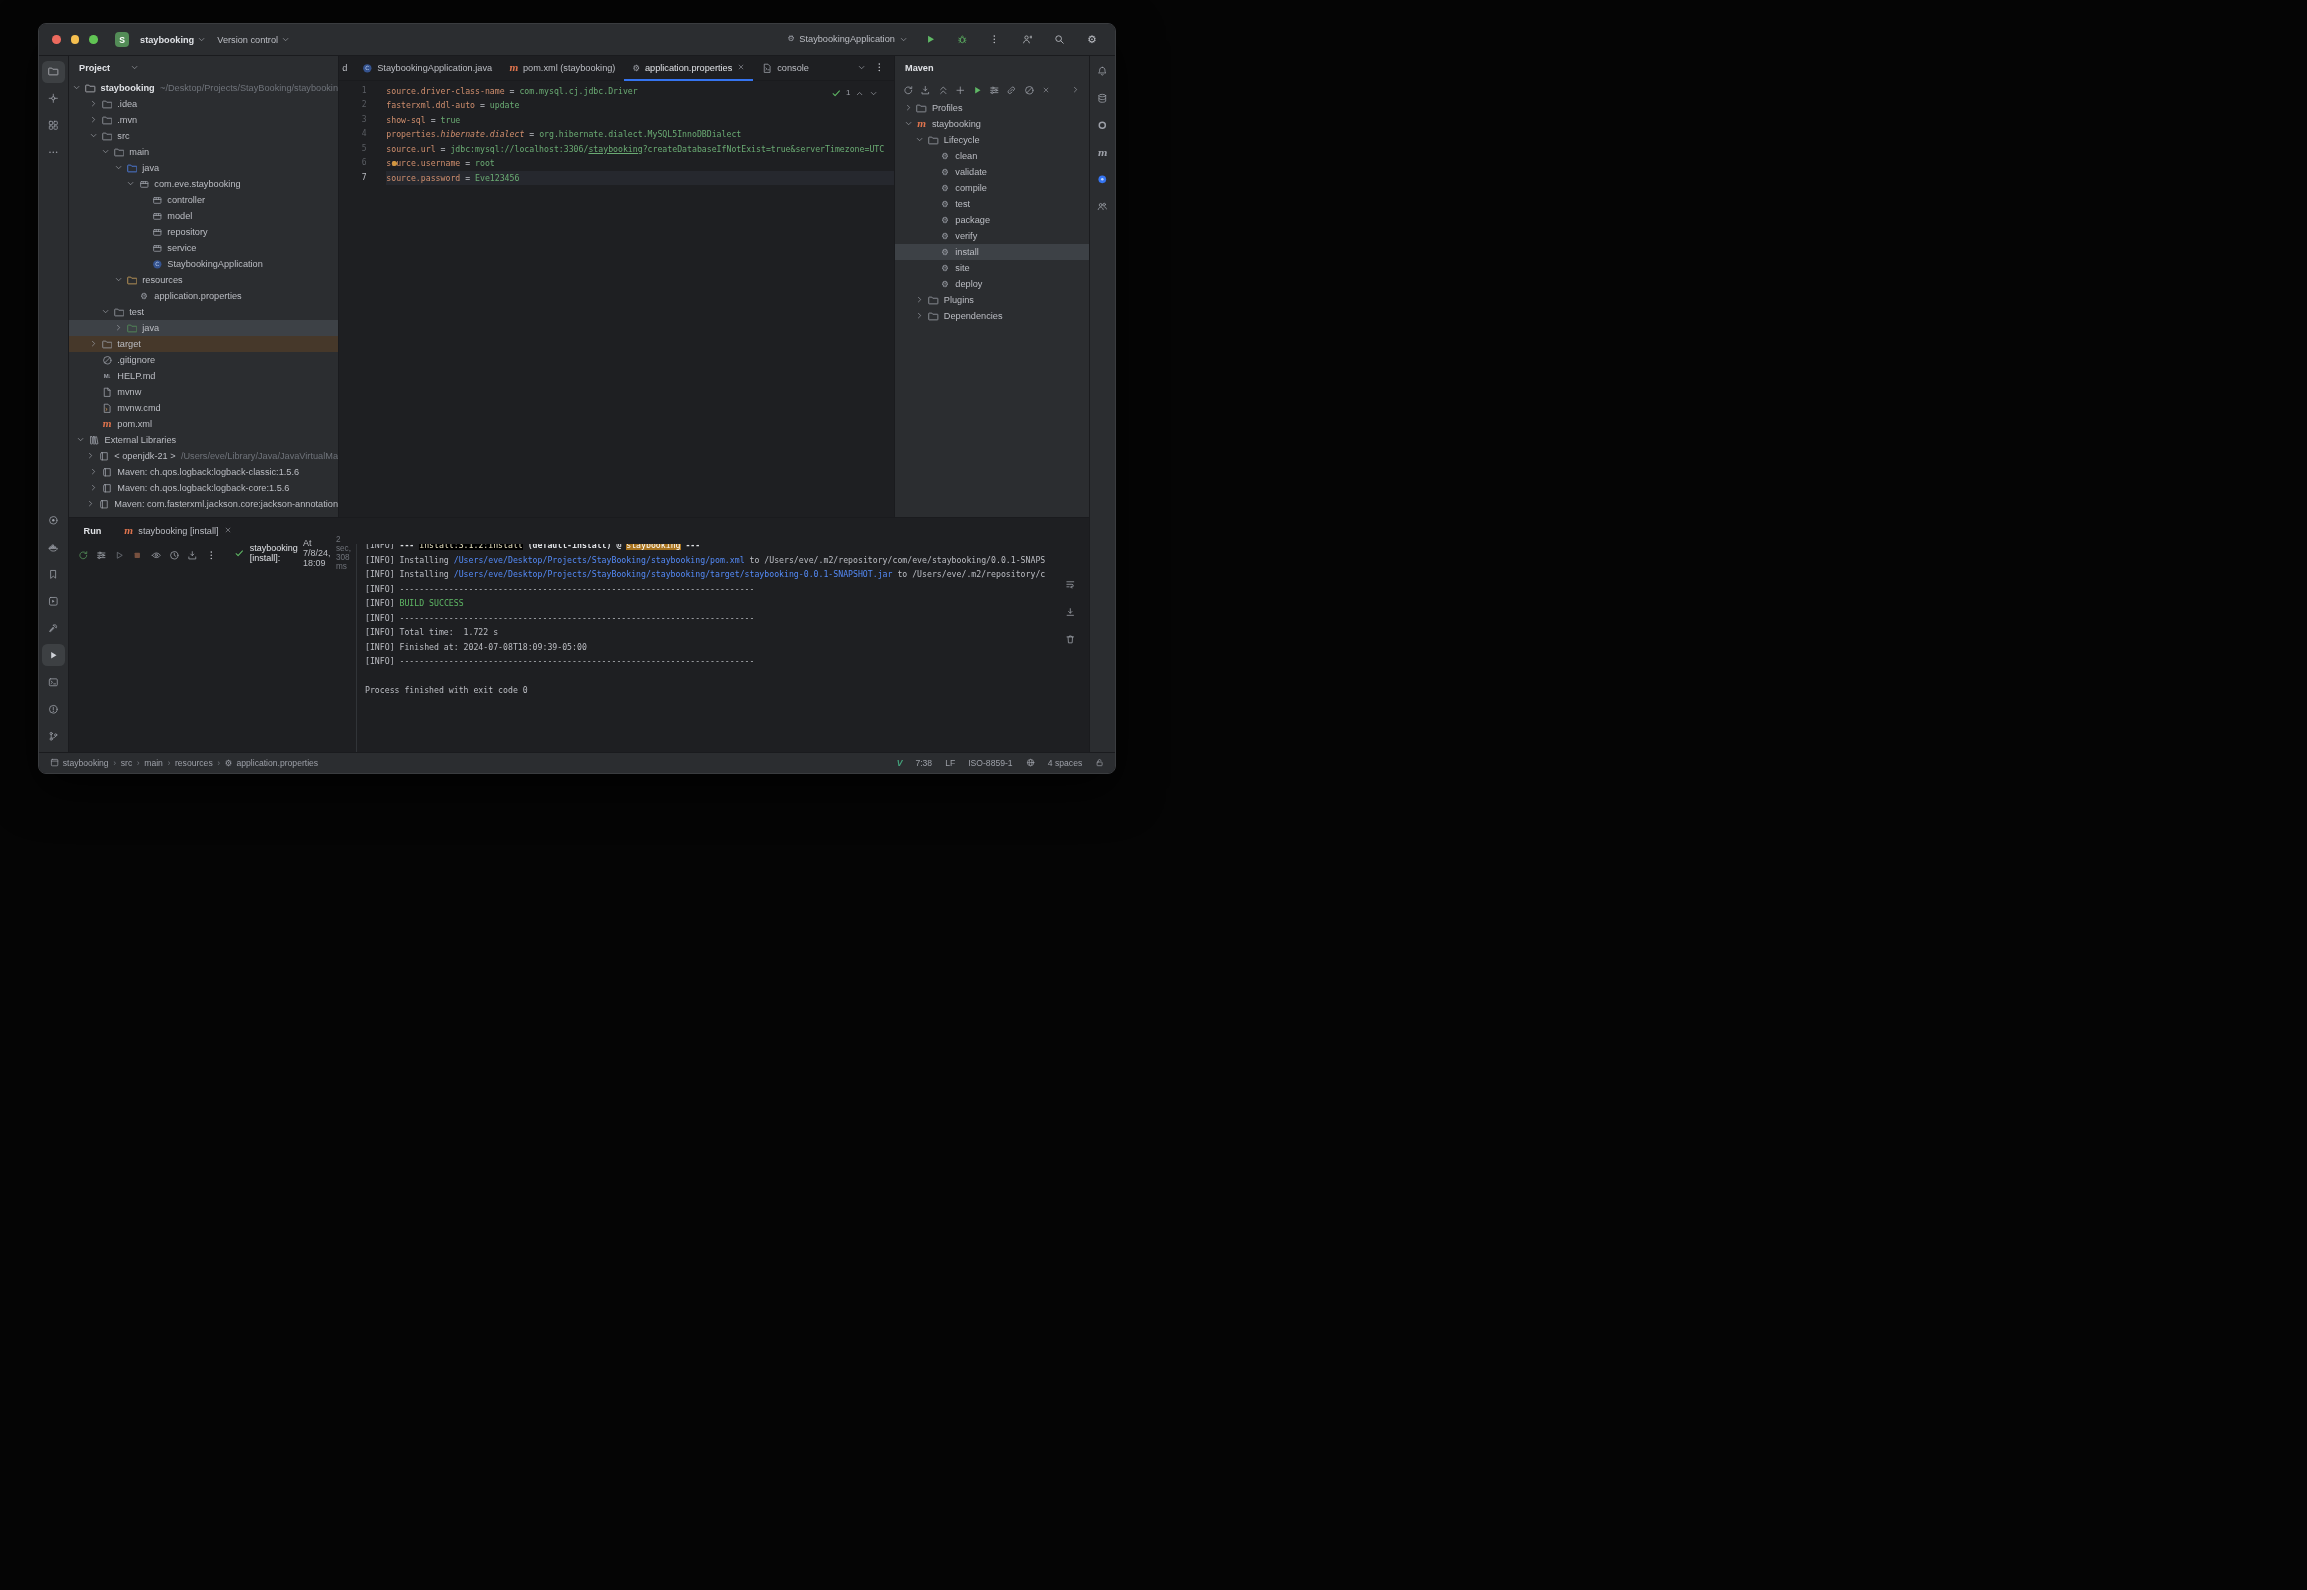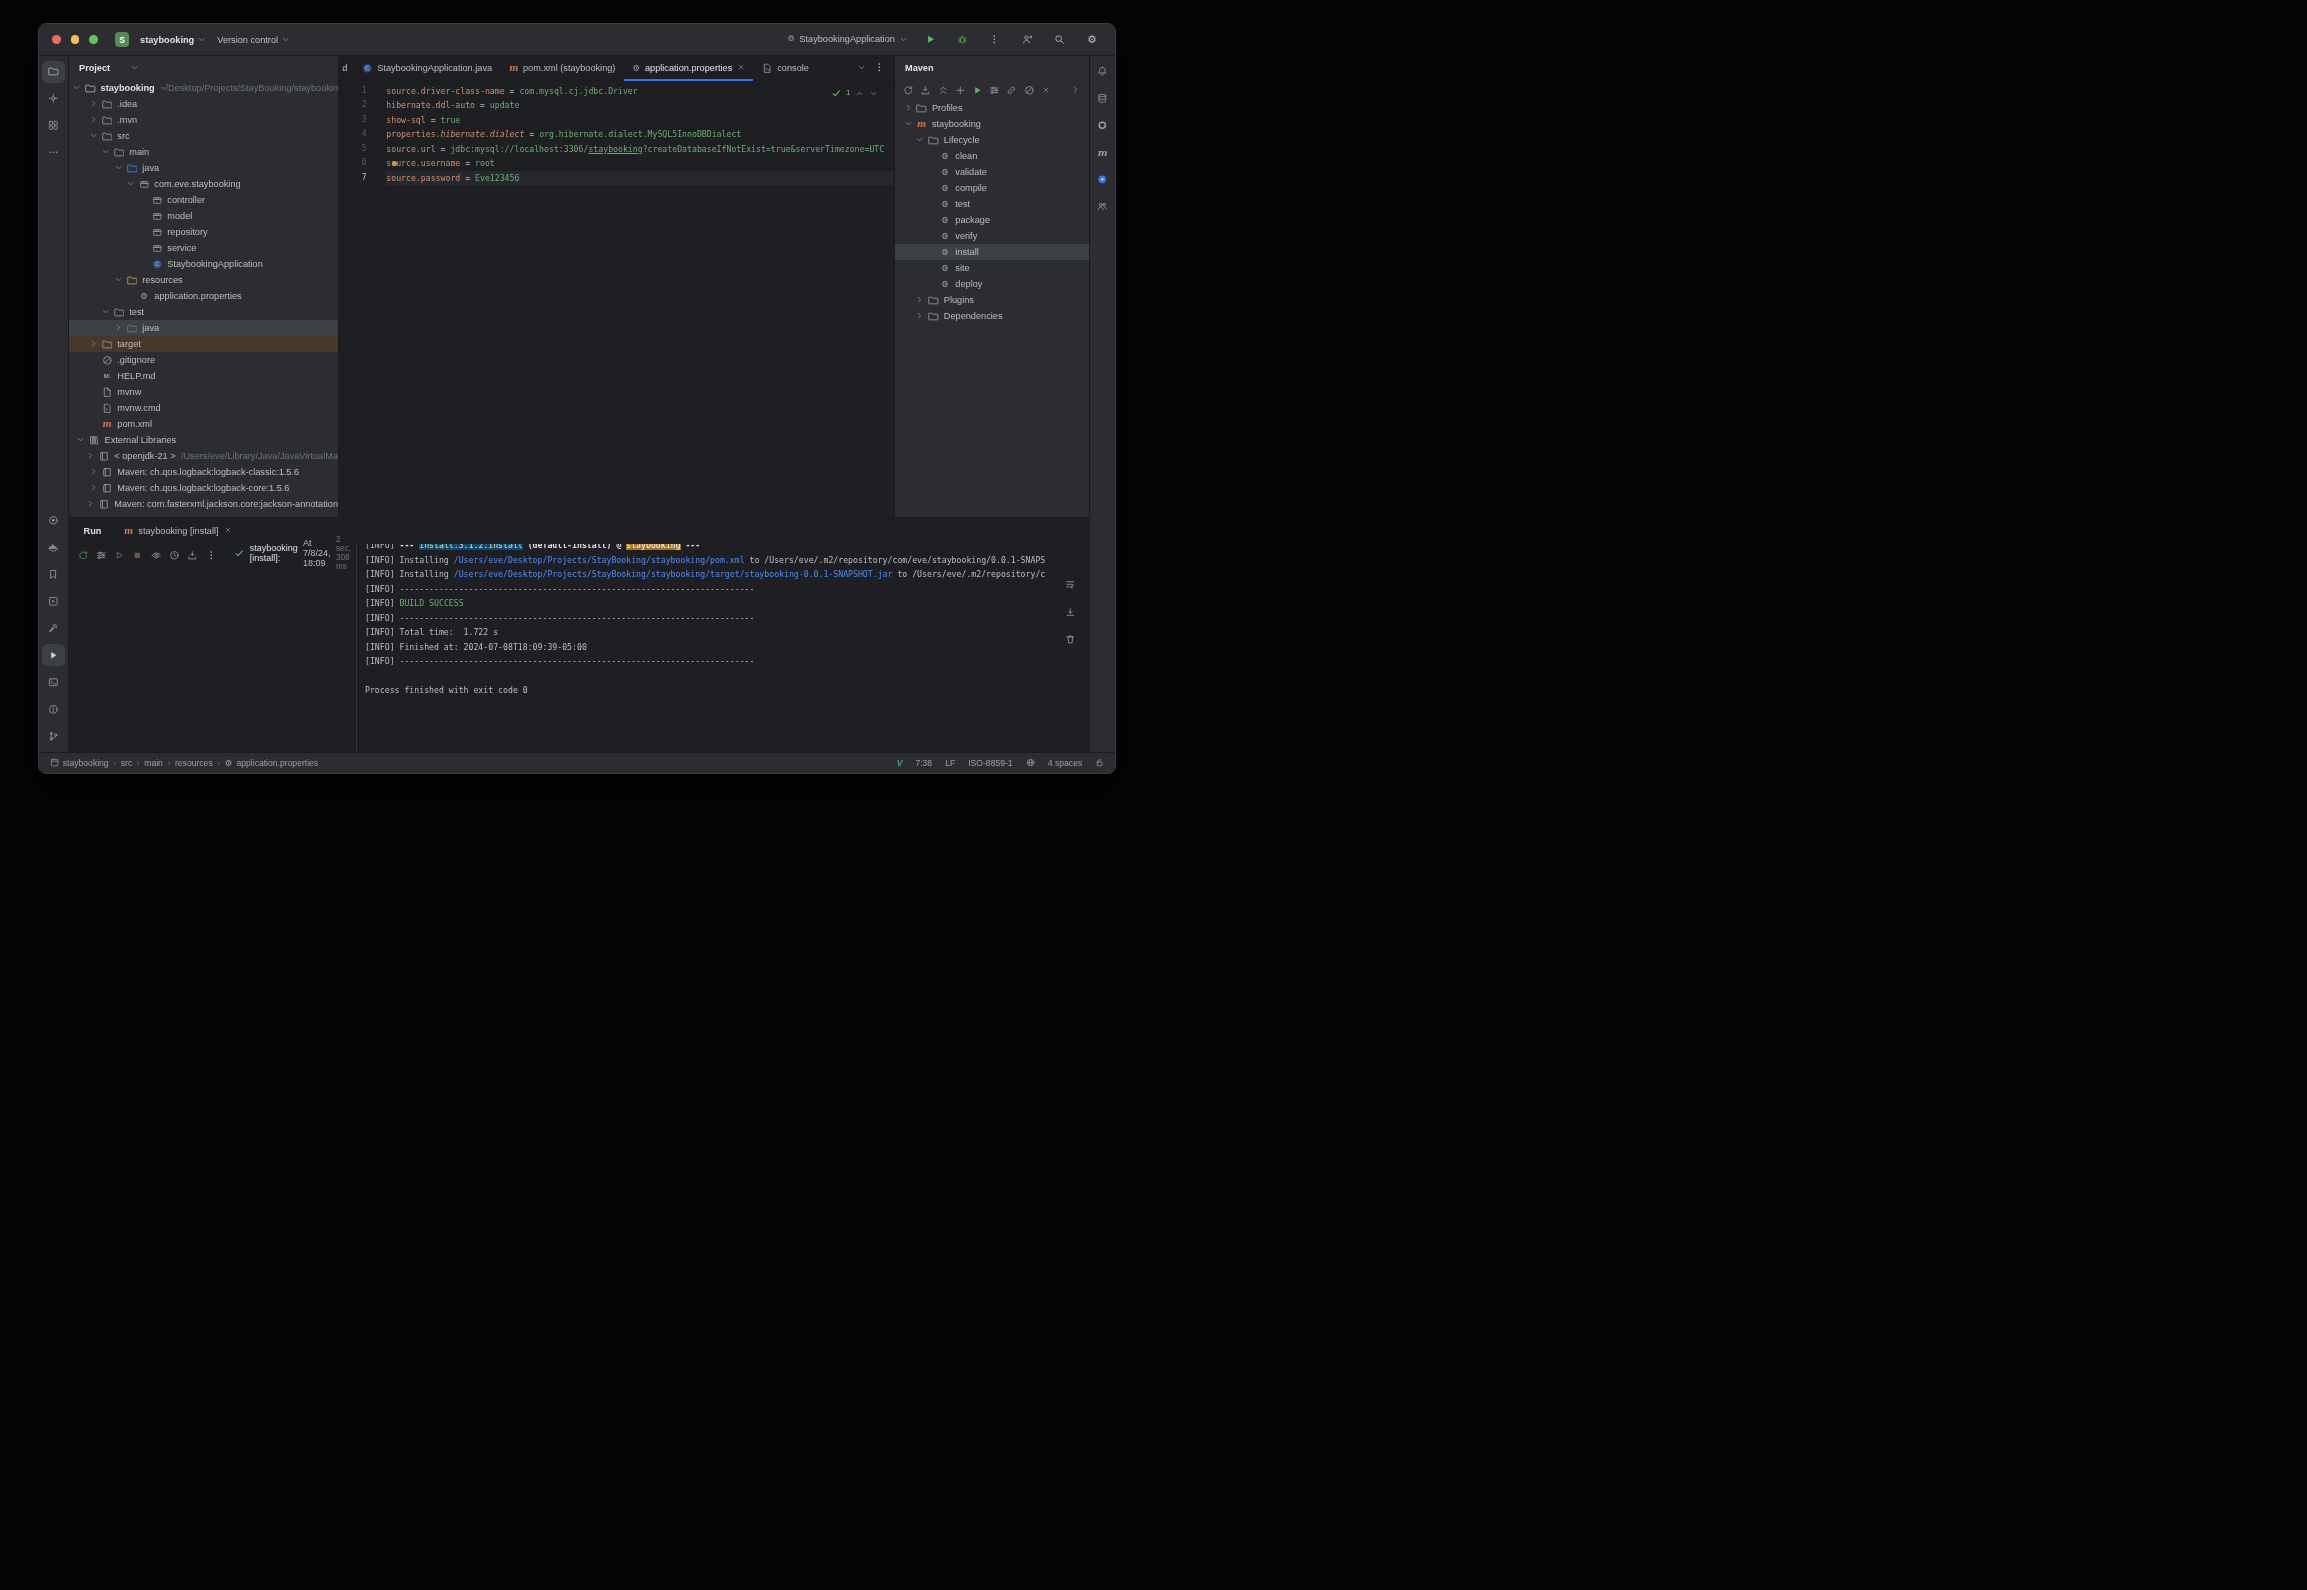--- a/index.html
+++ b/index.html
@@ -83,21 +83,21 @@
   .run-toolbar .tool-btn{width:17px;height:17px;border-radius:3.3px}
   .run-result{height:18.5px;display:flex;align-items:center;gap:5.3px;padding:0 9.2px;font-size:9px;color:#dfe1e5}
   .run-result .time{color:#bcbec4}
   .run-result .dur{margin-left:auto;color:#6f737a;font-size:8.2px;padding-right:6.6px}
   .console{flex:1;min-width:0;overflow:hidden;padding-left:8px;font-family:"DejaVu Sans Mono",monospace;font-size:8.2px;line-height:14.5px;color:#bcbec4}
   .console-inner{margin-top:-6px}
   .cline{white-space:pre;height:14.5px}
   .c-link{color:#548af7;}
   .c-green{color:#5fb865}
   .c-b{color:#dfe1e5;font-weight:bold}
-  .c-hl{background:#0c4a6e;color:#e9e2c2}
+  .c-hl{background:#000000;color:#e9e2c2}
   .c-hlo{background:#a8731f;color:#ffffff}
   .console-tools{position:absolute;right:8px;top:55px;display:flex;flex-direction:column;gap:5.3px}
 
   
   .statusbar{height:21px;flex:0 0 21px;background:#2b2d30;border-top:0.7px solid #1a1b1e;display:flex;align-items:center;padding:0 10.6px;font-size:8.6px;color:#9da0a8}
   .crumbs{display:flex;align-items:center;gap:2.6px}
   .crumb{display:flex;align-items:center;gap:4px}
   .crumb-sep{color:#6f737a;padding:0 2px}
   .sb-right{margin-left:auto;display:flex;align-items:center;gap:13px}
   .ico{display:inline-flex;align-items:center;justify-content:center;line-height:1}
@@ -724,21 +724,21 @@
                 <div class="gnum">1</div>
                 <div class="gnum">2</div>
                 <div class="gnum">3</div>
                 <div class="gnum">4</div>
                 <div class="gnum">5</div>
                 <div class="gnum">6</div>
                 <div class="gnum current">7</div>
               </div>
             <div class="code" id="code">
                 <div class="code-line"><span class="t-key">source.driver-class-name</span><span class="t-op"> = </span><span class="t-val">com.mysql.cj.jdbc.Driver</span></div>
-                <div class="code-line"><span class="t-key">hibernate.ddl-auto</span><span class="t-op"> = </span><span class="t-val">update</span></div>
+                <div class="code-line"><span class="t-key">fasterxml.ddl-auto</span><span class="t-op"> = </span><span class="t-val">update</span></div>
                 <div class="code-line"><span class="t-key">show-sql</span><span class="t-op"> = </span><span class="t-val">true</span></div>
                 <div class="code-line"><span class="t-key">properties.</span><span class="t-key t-i">hibernate.dialect</span><span class="t-op"> = </span><span class="t-val">org.hibernate.dialect.MySQL5InnoDBDialect</span></div>
                 <div class="code-line"><span class="t-key">source.url</span><span class="t-op"> = </span><span class="t-val">jdbc:mysql://localhost:3306/</span><span class="t-val t-u">staybooking</span><span class="t-val">?createDatabaseIfNotExist=true&amp;serverTimezone=UTC</span></div>
                 <div class="code-line"><span class="t-key">source.username</span><span class="t-op"> = </span><span class="t-val">root</span></div>
                 <div class="code-line current"><span class="t-key">source.password</span><span class="t-op"> = </span><span class="t-val">Eve123456</span></div>
               </div>
             <span class="marker-dot"></span>
             <div class="inspect">
               <span class="ico">
                   <svg width="10.6" height="10.6" viewBox="0 0 16 16" fill="none" xmlns="http://www.w3.org/2000/svg">

